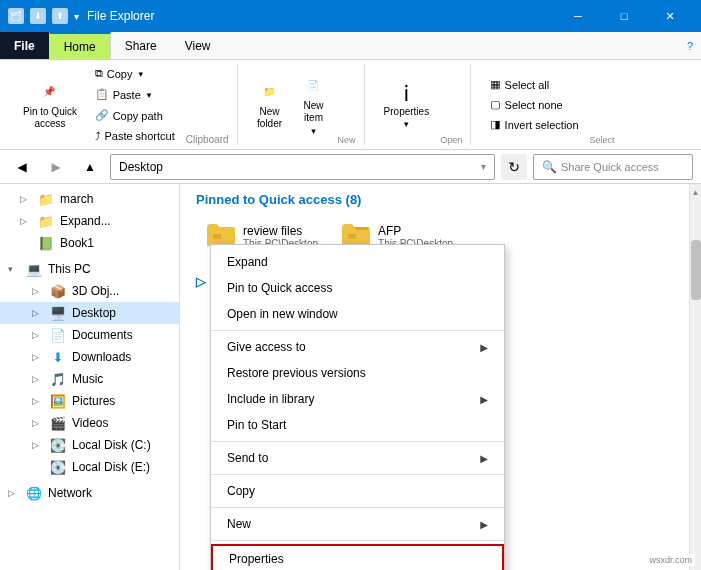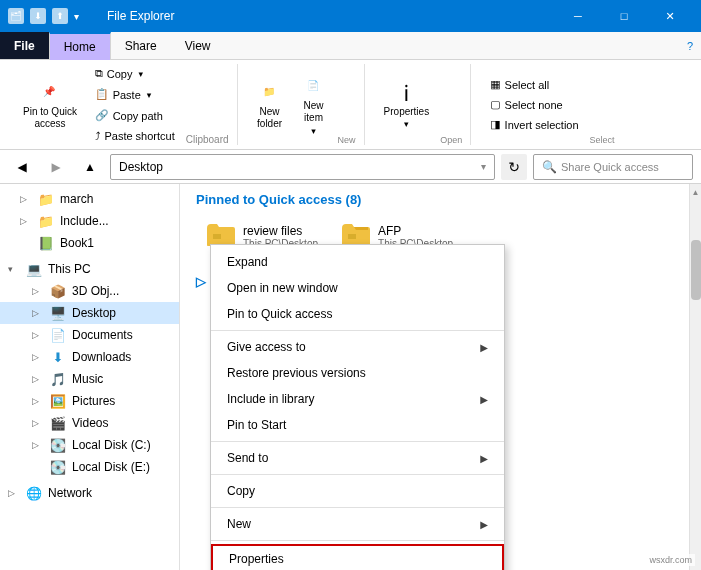--- a/index.html
+++ b/index.html
@@ -4,31 +4,31 @@
   <style>
     * { margin: 0; padding: 0; box-sizing: border-box; }
     body { width: 701px; height: 570px; overflow: hidden; font-family: 'Segoe UI', sans-serif; font-size: 12px; background: #f0f0f0; }
 
     
     .title-bar {
       height: 32px; background: #0078d4; display: flex; align-items: center; justify-content: space-between;
       padding: 0 8px; color: white;
     }
     .title-bar-left { display: flex; align-items: center; gap: 4px; }
-    .title-bar-title { font-size: 12px; color: white; margin-left: 24px; }
+    .title-bar-title { font-size: 12px; color: white; margin-left: 4px; }
     .title-bar-controls { display: flex; gap: 0; }
     .title-bar-btn { width: 46px; height: 32px; background: transparent; border: none; color: white; font-size: 11px; cursor: pointer; display: flex; align-items: center; justify-content: center; }
     .quick-access-icons { display: flex; gap: 6px; align-items: center; }
     .qa-icon { width: 16px; height: 16px; background: rgba(255,255,255,0.7); border-radius: 2px; display: flex; align-items: center; justify-content: center; font-size: 9px; }
 
     
     .ribbon { background: #f8f8f8; border-bottom: 1px solid #d4d4d4; }
     .ribbon-tabs { display: flex; border-bottom: 1px solid #d4d4d4; }
     .ribbon-tab { padding: 6px 14px; font-size: 12px; cursor: pointer; background: #f8f8f8; border: none; }
-    .ribbon-tab.active { background: #c4b5fd; border-top: 2px solid #0078d4; border-left: 1px solid #d4d4d4; border-right: 1px solid #d4d4d4; margin-bottom: -1px; }
+    .ribbon-tab.active { background: #bef264; border-top: 2px solid #0078d4; border-left: 1px solid #d4d4d4; border-right: 1px solid #d4d4d4; margin-bottom: -1px; }
     .ribbon-tab.file-tab { background: #0f172a; color: white; font-weight: bold; padding: 6px 14px; }
     .ribbon-content { display: flex; align-items: stretch; padding: 4px 8px; background: white; gap: 4px; }
     .ribbon-group { display: flex; align-items: center; gap: 4px; padding: 0 8px; border-right: 1px solid #e0e0e0; }
     .ribbon-group:last-child { border-right: none; }
     .ribbon-btn { display: flex; flex-direction: column; align-items: center; padding: 4px 6px; cursor: pointer; border: 1px solid transparent; border-radius: 2px; min-width: 40px; font-size: 10px; gap: 2px; }
     .ribbon-btn-icon { width: 24px; height: 24px; display: flex; align-items: center; justify-content: center; }
     .ribbon-small-btn { display: flex; align-items: center; gap: 4px; padding: 2px 6px; cursor: pointer; font-size: 11px; border: 1px solid transparent; border-radius: 2px; white-space: nowrap; }
     .ribbon-select-group { display: flex; flex-direction: column; gap: 1px; }
 
     
@@ -199,21 +199,21 @@
   <div class="sidebar">
 
     <div class="sidebar-item sidebar-indent1">
       <span class="sidebar-expand">▷</span>
       <span class="sidebar-icon">📁</span>
       <span>march</span>
     </div>
     <div class="sidebar-item sidebar-indent1">
       <span class="sidebar-expand">▷</span>
       <span class="sidebar-icon">📁</span>
-      <span>Include...</span>
+      <span>Expand...</span>
     </div>
     <div class="sidebar-item sidebar-indent1">
       <span class="sidebar-expand" style="visibility:hidden;">▷</span>
       <span class="sidebar-icon">📗</span>
       <span>Book1</span>
     </div>
 
     <div style="height:4px;"></div>
 
     <div class="sidebar-item" style="padding-left:8px;">
@@ -324,24 +324,24 @@
       <div style="width:10px;height:16px;display:flex;align-items:center;justify-content:center;font-size:8px;color:#888;cursor:pointer;margin:0 auto;">▲</div>
       <div class="scrollbar-thumb"></div>
 
     </div>
 
     <div class="context-menu">
       <div class="ctx-item">
         <span class="ctx-item-label">Expand</span>
       </div>
       <div class="ctx-item">
+        <span class="ctx-item-label">Pin to Quick access</span>
+      </div>
+      <div class="ctx-item">
         <span class="ctx-item-label">Open in new window</span>
-      </div>
-      <div class="ctx-item">
-        <span class="ctx-item-label">Pin to Quick access</span>
       </div>
       <div class="ctx-separator"></div>
       <div class="ctx-item">
         <span class="ctx-item-label">Give access to</span>
         <span class="ctx-arrow">▶</span>
       </div>
       <div class="ctx-item">
         <span class="ctx-item-label">Restore previous versions</span>
       </div>
       <div class="ctx-item">

